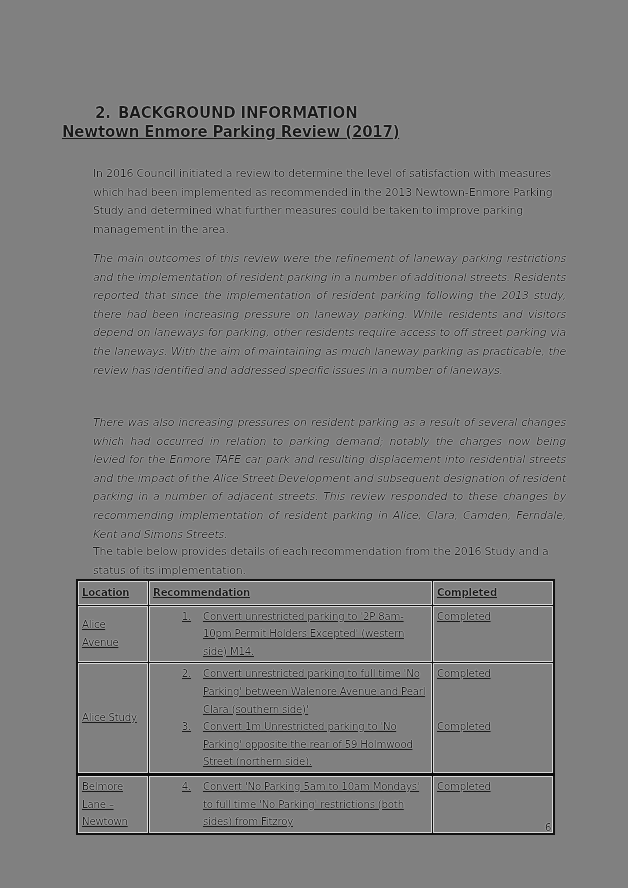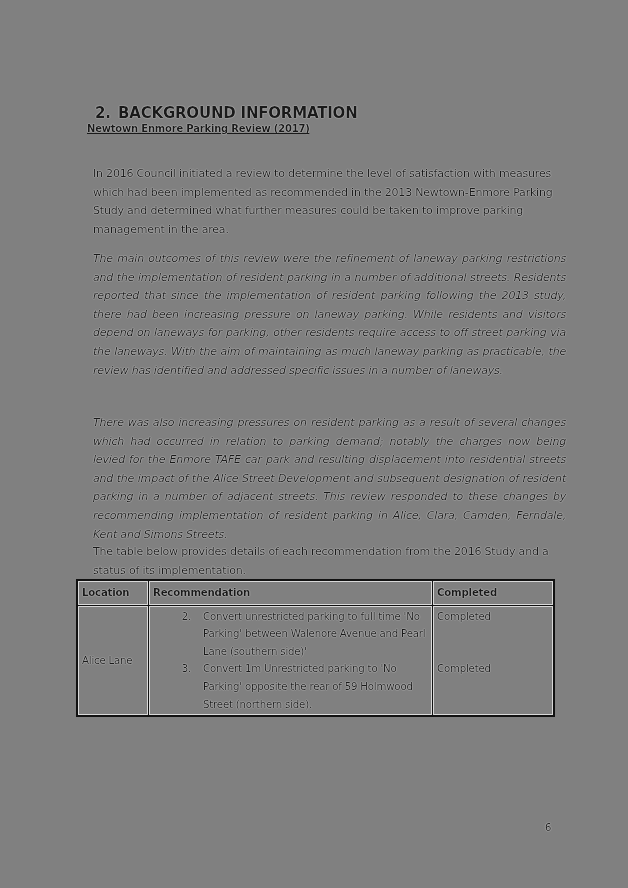--- a/index.html
+++ b/index.html
@@ -14,41 +14,42 @@
     .txt {
       text-shadow: 0 0 1px #e8e8e8, 0 0 1px #e8e8e8;
       letter-spacing: -0.2px;
     }
     .heading {
       position: absolute; left: 95px; top: 104px;
       font-size: 15px; font-weight: bold;
     }
     .heading .num { display: inline-block; width: 18px; }
     .subheading {
-      position: absolute; left: 87px; top: 123px;
-      font-size: 10px; font-weight: bold;
+      position: absolute; left: 62px; top: 123px;
+      font-size: 15px; font-weight: bold;
       text-decoration: underline;
     }
     .para {
       position: absolute; left: 77px; width: 473px;
       font-size: 11px; line-height: 18.6px;
       margin: 16px;
     }
     .para.justify { text-align: justify; font-style: italic; }
     #p1 { top: 149px; }
     #p2 { top: 234px; }
     #p3 { top: 398px; }
     #p4 { top: 527px; }
 
     table.rec {
       position: absolute; left: 76px; top: 579px;
       width: 479px;
       border-collapse: collapse;
       font-size: 10.2px; line-height: 17.6px;
       border: 2px solid #111;
+      text-decoration: underline;
     }
     table.rec td, table.rec th {
       border: 1px solid #111;
       box-shadow: inset 0 0 0 1px #d8d8d8;
       vertical-align: top;
       padding: 2px 4px;
       text-align: left;
     }
     table.rec th { font-weight: bold; padding-top: 3px; padding-bottom: 3px; }
     table.rec tr.thick-top td { border-top: 3px solid #0a0a0a; }
@@ -79,32 +80,56 @@
 <p id="p4" class="para txt">The table below provides details of each recommendation from the 2016 Study and a status of its implementation.</p>
 
 <table class="rec txt">
   <tbody>
       <tr>
     <th class="loc">Location</th>
     <th>Recommendation</th>
     <th class="done">Completed</th>
   </tr>
   <tr>
-    <td class="loc mid">Alice Lane</td>
+    <td class="loc mid">Alice Avenue</td>
+    <td>
+      <div class="item">
+        <span class="n">1.</span>
+        <span class="t">Convert unrestricted parking to '2P 8am-10pm Permit Holders Excepted' (western side) M14.</span>
+      </div>
+    </td>
+    <td class="done">
+      <div>Completed</div>
+    </td>
+  </tr>
+  <tr>
+    <td class="loc mid">Alice Study</td>
     <td>
       <div class="item">
         <span class="n">2.</span>
-        <span class="t">Convert unrestricted parking to full time 'No Parking' between Walenore Avenue and Pearl Lane (southern side)'</span>
+        <span class="t">Convert unrestricted parking to full time 'No Parking' between Walenore Avenue and Pearl Clara (southern side)'</span>
       </div>
       <div class="item">
         <span class="n">3.</span>
         <span class="t">Convert 1m Unrestricted parking to 'No Parking' opposite the rear of 59 Holmwood Street (northern side).</span>
       </div>
     </td>
     <td class="done">
       <div class="status2">Completed</div>
       <div>Completed</div>
     </td>
   </tr>
+  <tr class="thick-top">
+    <td class="loc">Belmore Lane – Newtown</td>
+    <td>
+      <div class="item">
+        <span class="n">4.</span>
+        <span class="t">Convert 'No Parking 5am to 10am Mondays' to full time 'No Parking' restrictions (both sides) from Fitzroy</span>
+      </div>
+    </td>
+    <td class="done">
+      <div>Completed</div>
+    </td>
+  </tr>
 </tbody>
   </table>
 
 <div class="page-num txt">6</div>
 
 </body></html>

